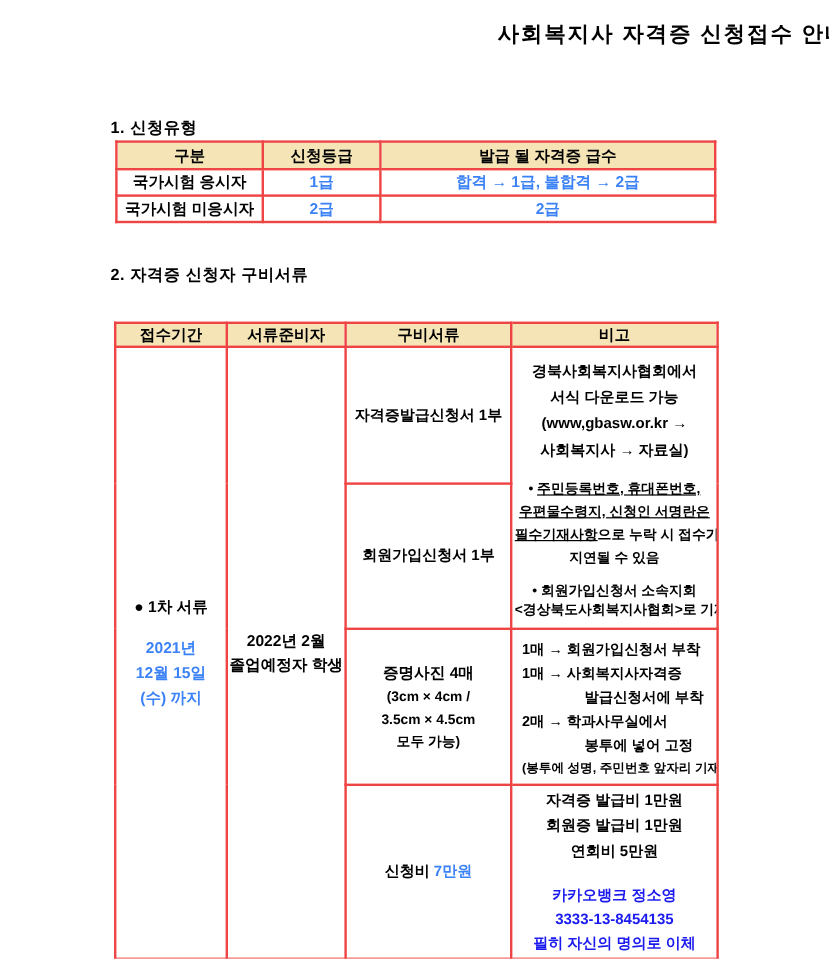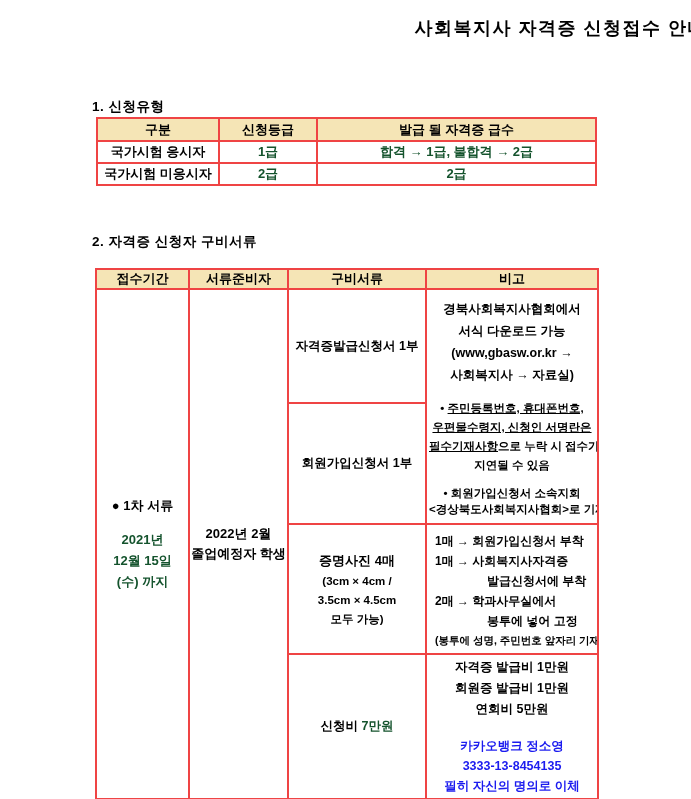--- a/index.html
+++ b/index.html
@@ -10,21 +10,21 @@
     color: #000;
   }
   .page { position:relative; width:691px; height:799px; background:#ffffff; overflow:hidden; }
 
   .doc-title {
     position:absolute; top:16px; left:16px; width:100%;
     text-align:right; font-size:18px; letter-spacing:1.5px;
   }
   .sec-heading { position:absolute; font-size:13.5px; letter-spacing:0.5px; }
   .sec1 { left:92px; top:87px;margin-top:11px; }
-  .sec2 { left:92px; top:233px; }
+  .sec2 { left:92px; top:220px; }
 
   table { border-collapse:collapse; table-layout:fixed; }
   td, th { border:2px solid #ef4444; padding:0; overflow:hidden; }
 
   
   .t1 { position:absolute; left:96px; top:117px; width:499px; }
   .t1 th { height:23px; background:var(--hdr); font-size:13px; text-align:center; }
   .t1 td { height:22px; font-size:13px; text-align:center; white-space:nowrap;margin-top:44px; }
 
   
@@ -51,21 +51,21 @@
 
   .note3 { text-align:left !important; padding:6px 0 4px 8px !important; }
   .note3 div { line-height:20px; font-size:12px; white-space:nowrap; }
   .note3 .indent { padding-left:52px; }
   .note3 .small { font-size:10.5px; line-height:18px; }
 
   .note4 .fees div { line-height:21px; font-size:12.5px; white-space:nowrap; }
   .note4 .bank { margin-top:16px; }
   .note4 .bank div { line-height:20px; font-size:12.5px; white-space:nowrap; }
 
-  .red { color:#14532d; }
+  .red { color:#3b82f6; }
   .blue { color:#1b1bef; }
 
   :root { --hdr:#f5e5b6; }
 </style>
 </head>
 <body>
 
 <div class="page">
 
   <div class="doc-title">사회복지사 자격증 신청접수 안내</div>

